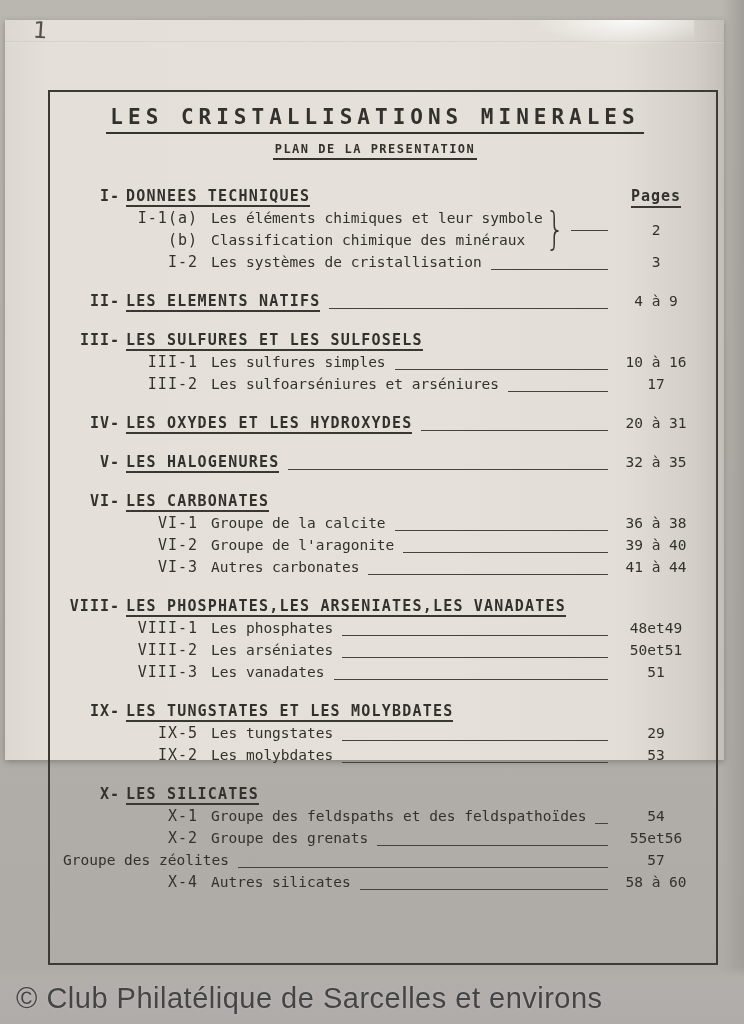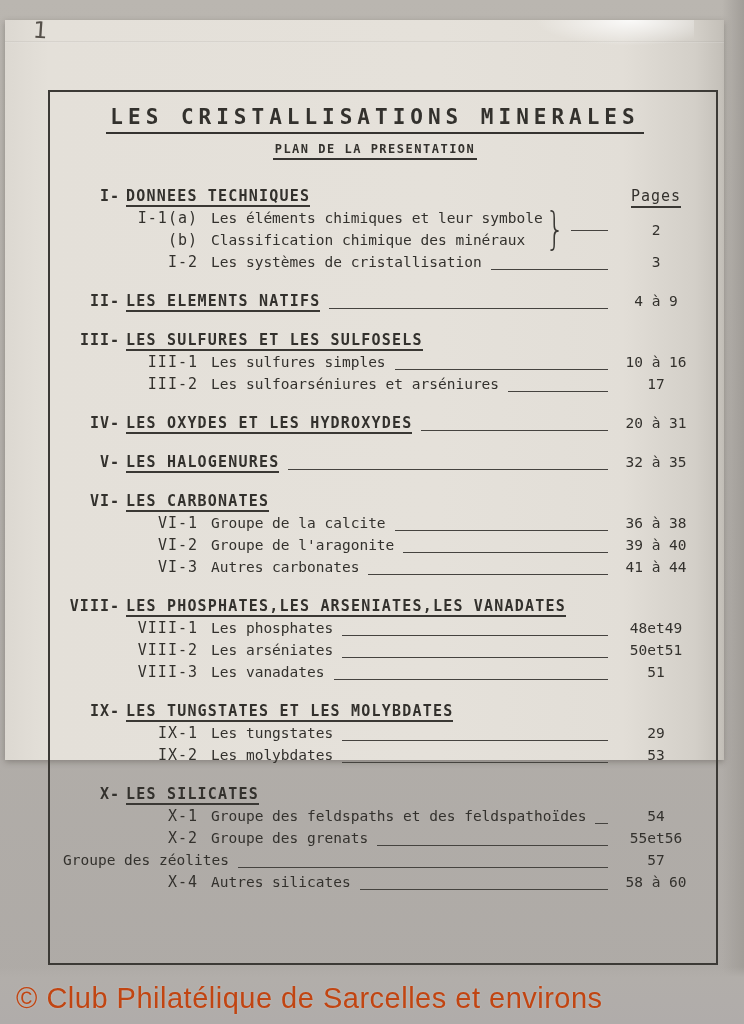--- a/index.html
+++ b/index.html
@@ -46,40 +46,40 @@
   .section:first-child{margin-top:0;}
   .row{display:flex;height:22px;font-size:15px;}
   .row>span{line-height:22px;white-space:pre;}
   .num{width:70px;text-align:right;letter-spacing:1px;font-weight:bold;}
   .htext{margin-left:6px;letter-spacing:1.2px;font-weight:bold;
          border-bottom:2px solid #3a3834;display:inline-block;}
   .spacer{flex:1;}
   .leader{flex:1;border-bottom:1.5px solid #45433f;margin:0 4px 3px 9px;min-width:12px;}
   .page{width:88px;text-align:center;font-size:14.5px;}
   .pages-label{display:inline-block;border-bottom:2px solid #3a3834;line-height:20px;
-               font-size:15px;font-weight:normal;letter-spacing:1px;}
+               font-size:15px;font-weight:bold;letter-spacing:1px;}
   .ilabel{width:148px;text-align:right;letter-spacing:1px;}
   .itext{margin-left:13px;font-size:14.5px;}
   
   .bgroup{display:flex;align-items:center;height:44px;justify-content:center;}
   .bglines{display:flex;flex-direction:column;}
   .bbrace{
     font-family:"DejaVu Sans", sans-serif;font-size:44px;font-weight:300;color:#3a3834;
     line-height:44px;transform:scaleX(.7);margin-left:-2px;
   }
   .bline{flex:1;border-bottom:1.5px solid #45433f;margin:2px 4px 0 2px;align-self:center;}
   .bpage{width:88px;text-align:center;font-size:14.5px;line-height:22px;align-self:center;
          margin-top:2px;}
   
   .bottom-band{
     position:absolute;left:0;bottom:0;width:744px;height:57px;
     background:linear-gradient(180deg,rgba(178,174,170,0) 0%,#b2aeaa 18%,#b0acaa 100%);
   }
   .watermark{
-    position:absolute;left:16px;bottom:9px;color:#c2410c;opacity:.96;
+    position:absolute;left:16px;bottom:9px;color:#404040;opacity:.96;
     font-family:"Liberation Sans", sans-serif;font-size:29px;letter-spacing:.5px;
     text-shadow:0 0 2px rgba(255,255,255,.25);white-space:pre;
   }
   .edge-right{position:absolute;right:0;top:0;width:22px;height:1024px;
     background:linear-gradient(90deg,rgba(160,156,150,0),#a19d98);}
 </style>
 </head>
 <body>
 
 <div class="paper">
@@ -212,21 +212,21 @@
               <span class="page">51</span>
             </div>
           </div>
           <div class="section">
             <div class="row head-row">
               <span class="num">IX-</span>
               <span class="htext">LES TUNGSTATES ET LES MOLYBDATES</span>
               <span class="spacer"></span>
             </div>
             <div class="row">
-              <span class="ilabel">IX-1</span>
+              <span class="ilabel">IX-5</span>
               <span class="itext">Les tungstates</span>
               <span class="leader"></span>
               <span class="page">29</span>
             </div>
             <div class="row">
               <span class="ilabel">IX-2</span>
               <span class="itext">Les molybdates</span>
               <span class="leader"></span>
               <span class="page">53</span>
             </div>

